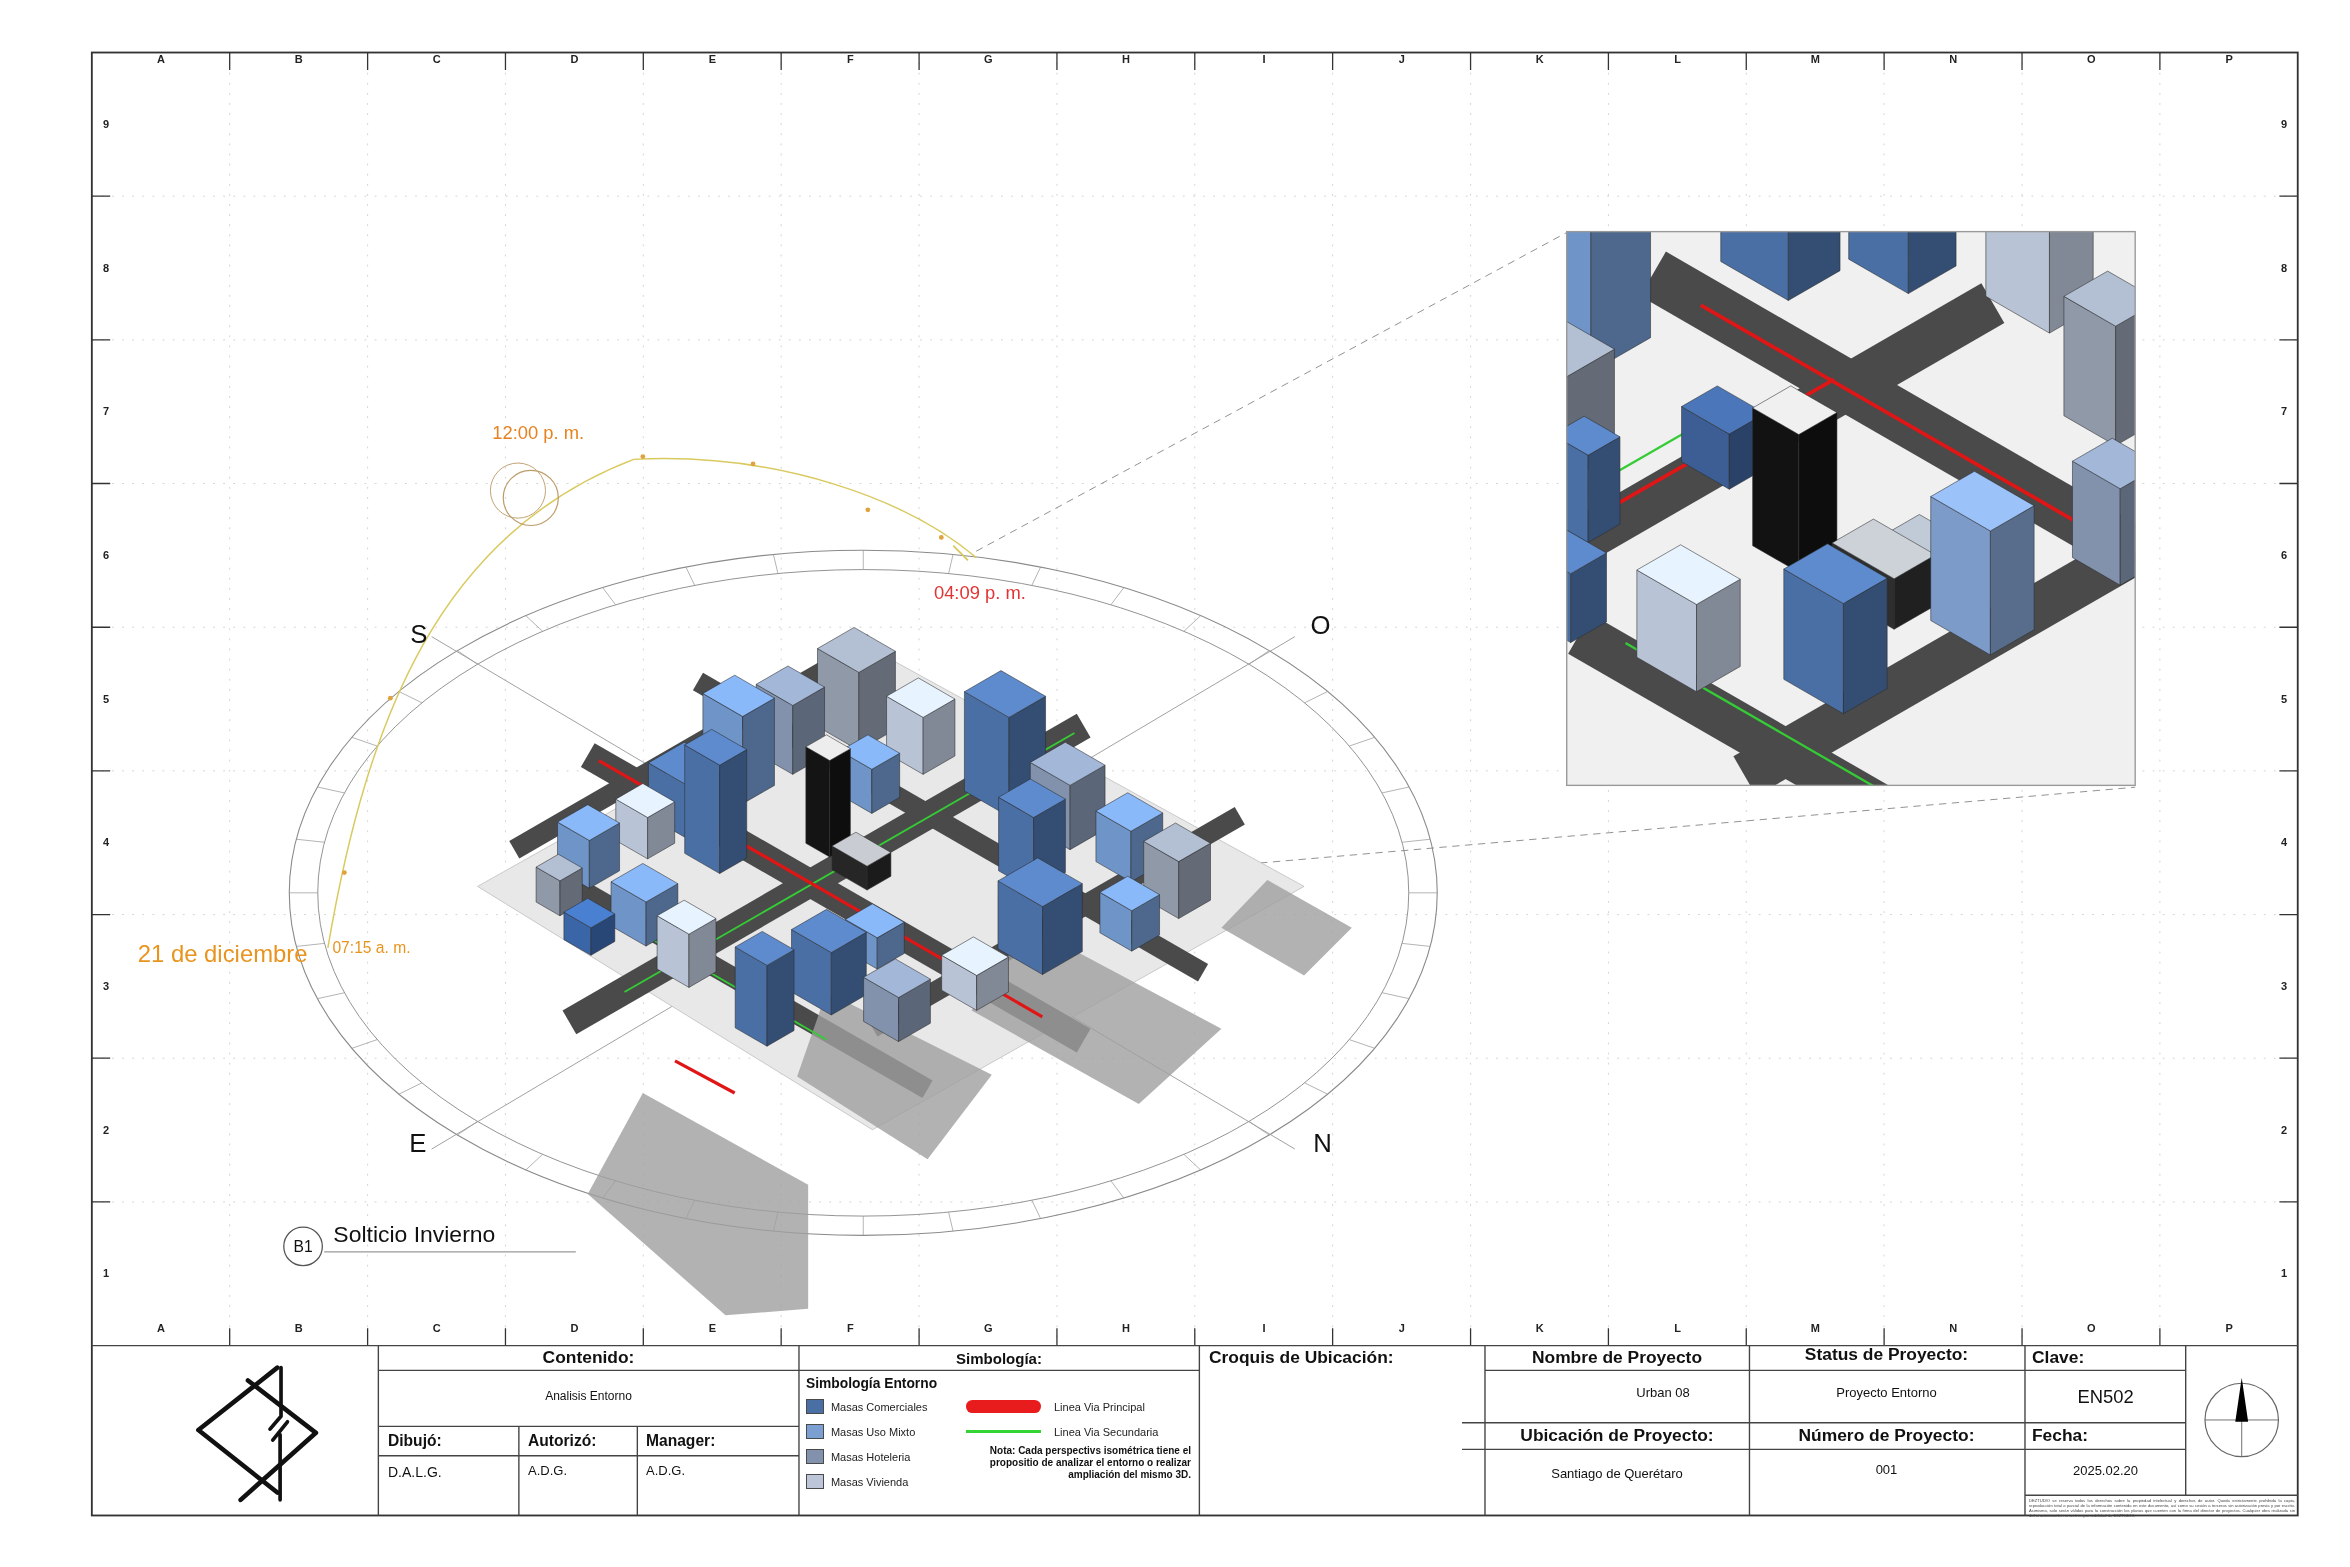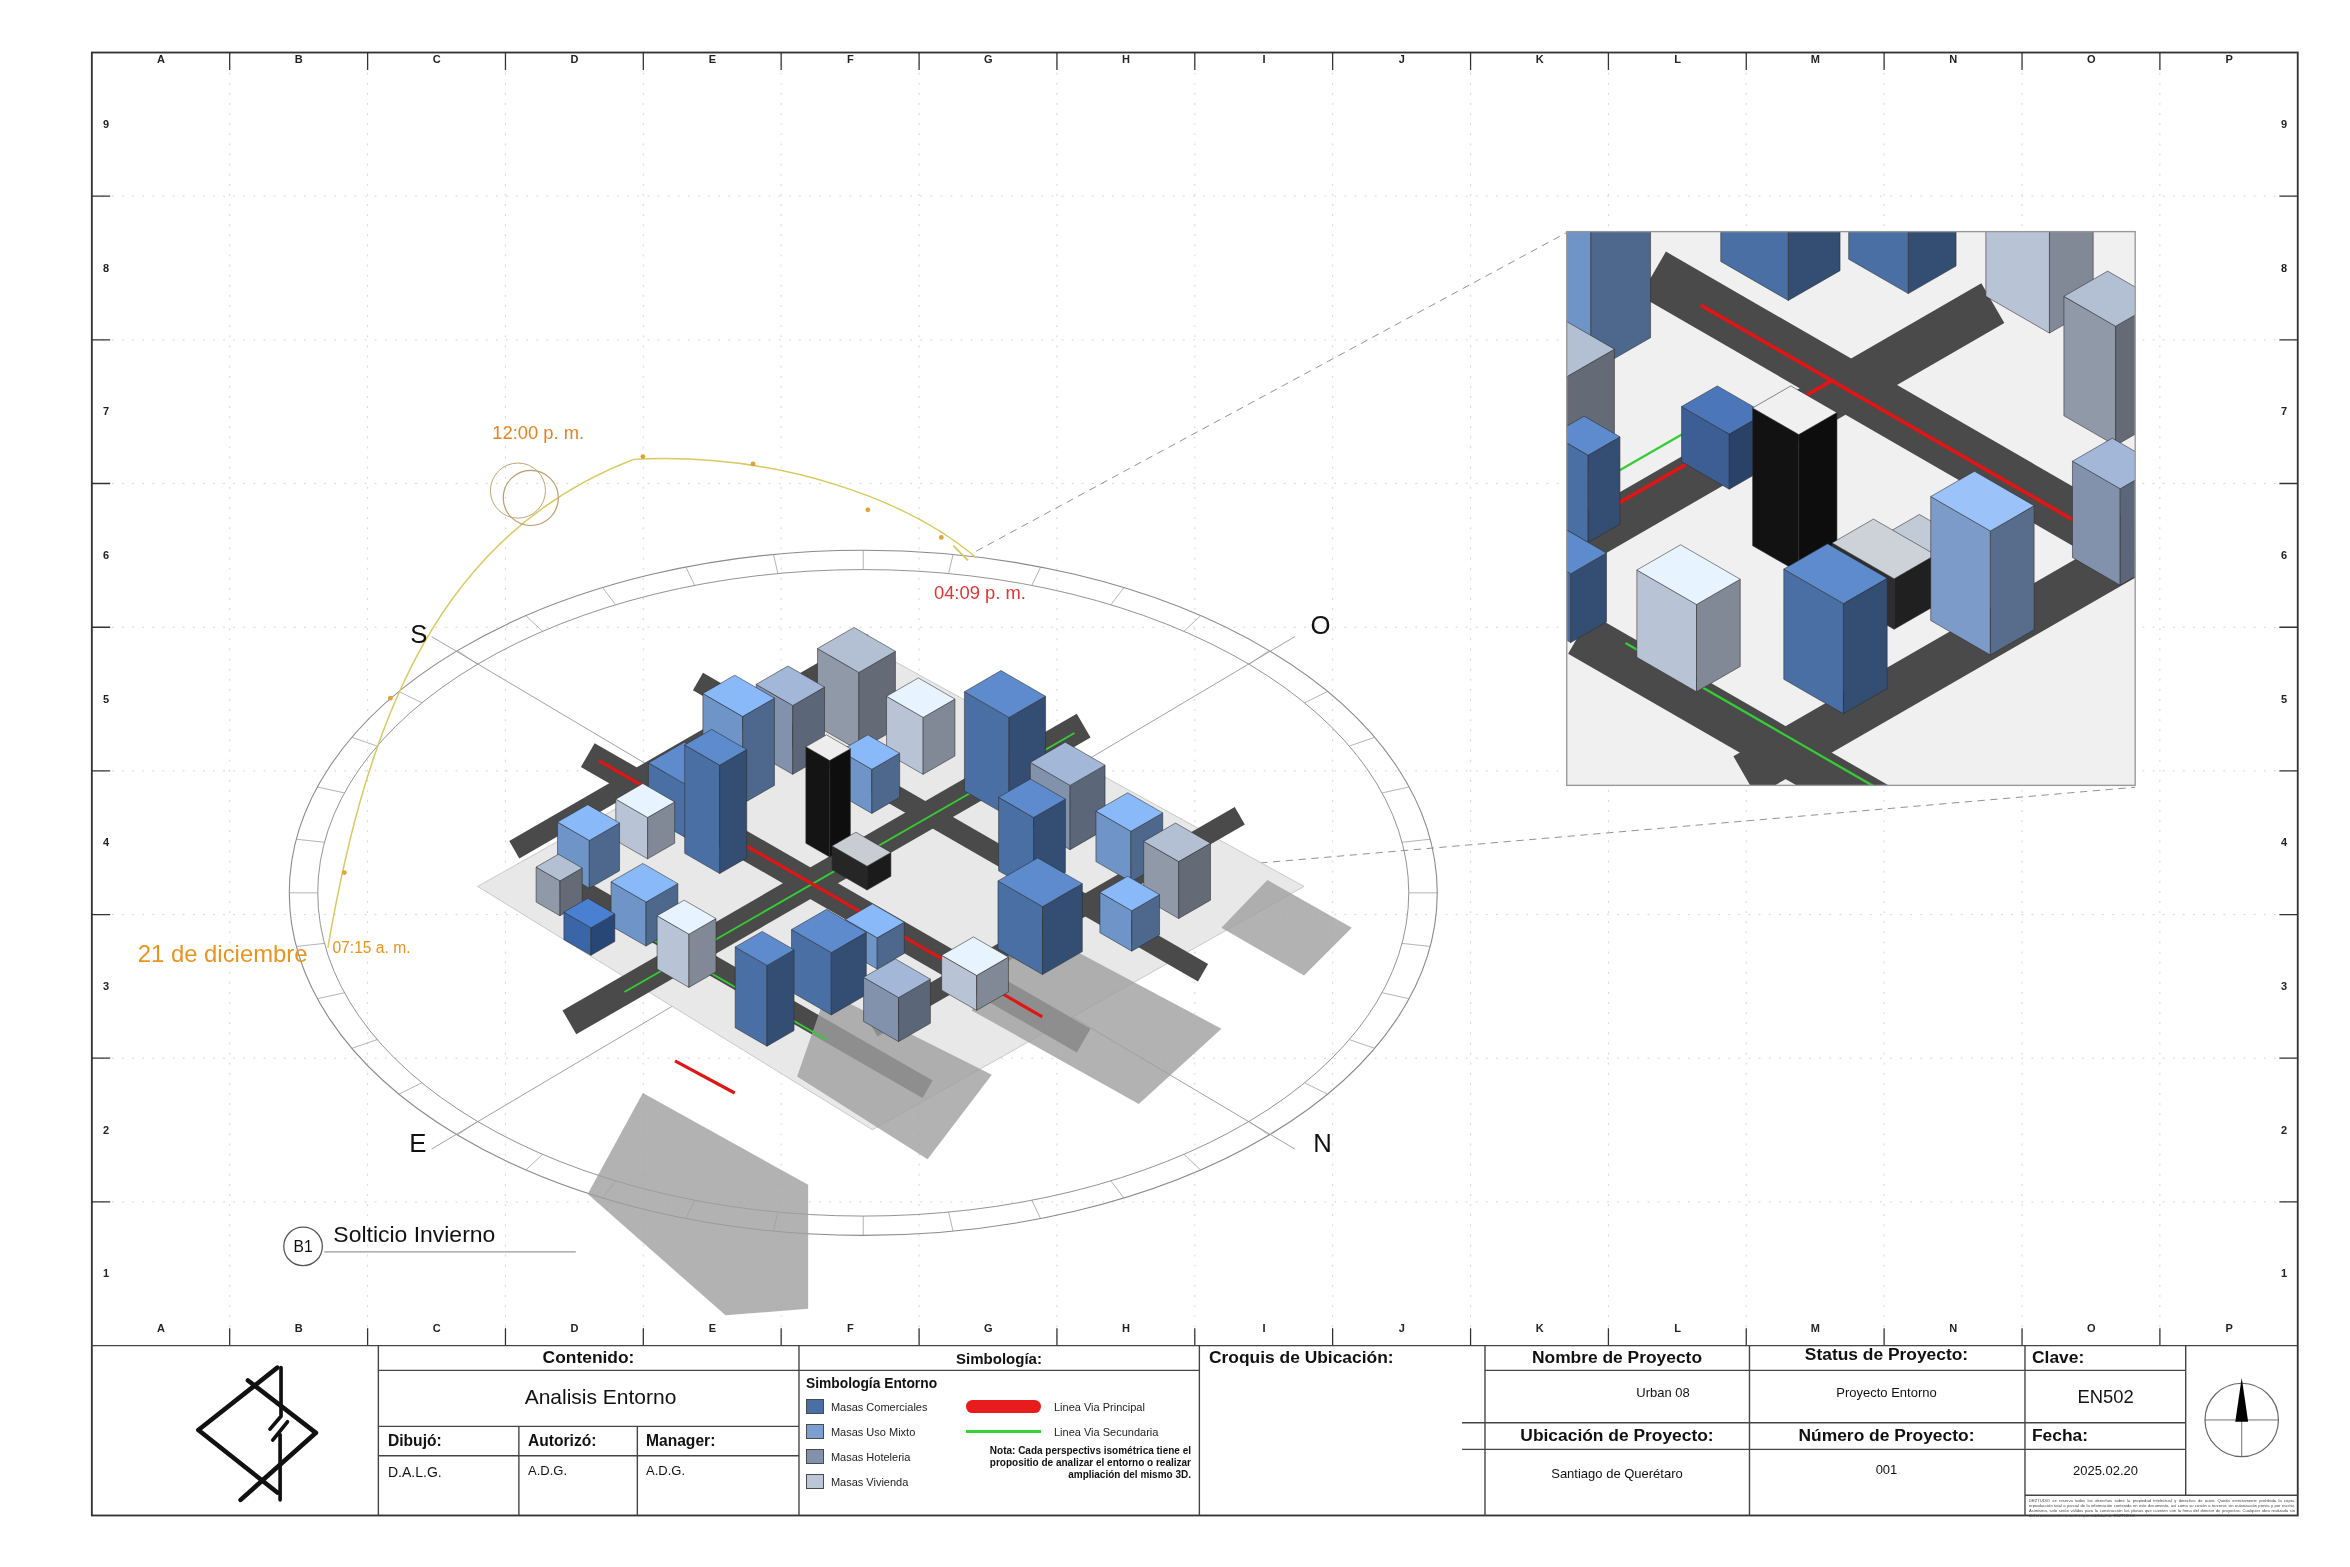--- a/index.html
+++ b/index.html
@@ -355,21 +355,21 @@
     <span>6</span>
     <span>5</span>
     <span>4</span>
     <span>3</span>
     <span>2</span>
     <span>1</span>
   </div>
 
 
 <div class="tc b" style="left:378px;top:1345px;width:421px;height:25px;font-size:17.4px">Contenido:</div>
-<div class="tc" style="left:390px;top:1374px;width:421px;height:46px;font-size:21px">Analisis Entorno</div>
+<div class="tc" style="left:378px;top:1374px;width:421px;height:46px;font-size:12px">Analisis Entorno</div>
 
 <div class="tc b l" style="left:388px;top:1426px;width:127px;height:29px;font-size:15.6px">Dibujó:</div>
 <div class="tc b l" style="left:528px;top:1426px;width:106px;height:29px;font-size:15.6px">Autorizó:</div>
 <div class="tc b l" style="left:646px;top:1426px;width:147px;height:29px;font-size:15.6px">Manager:</div>
 <div class="tc l" style="left:388px;top:1458px;width:127px;height:27.5px;font-size:14px">D.A.L.G.</div>
 <div class="tc l" style="left:528px;top:1458px;width:106px;height:27.5px;font-size:13px">A.D.G.</div>
 <div class="tc l" style="left:646px;top:1458px;width:147px;height:27.5px;font-size:13px">A.D.G.</div>
 
 <div class="tc b" style="left:799px;top:1345px;width:400px;height:28px;font-size:15px">Simbología:</div>
 <div class="tc b l" style="left:806px;top:1375px;width:211px;height:18.4px;font-size:13.8px">Simbología Entorno</div>

